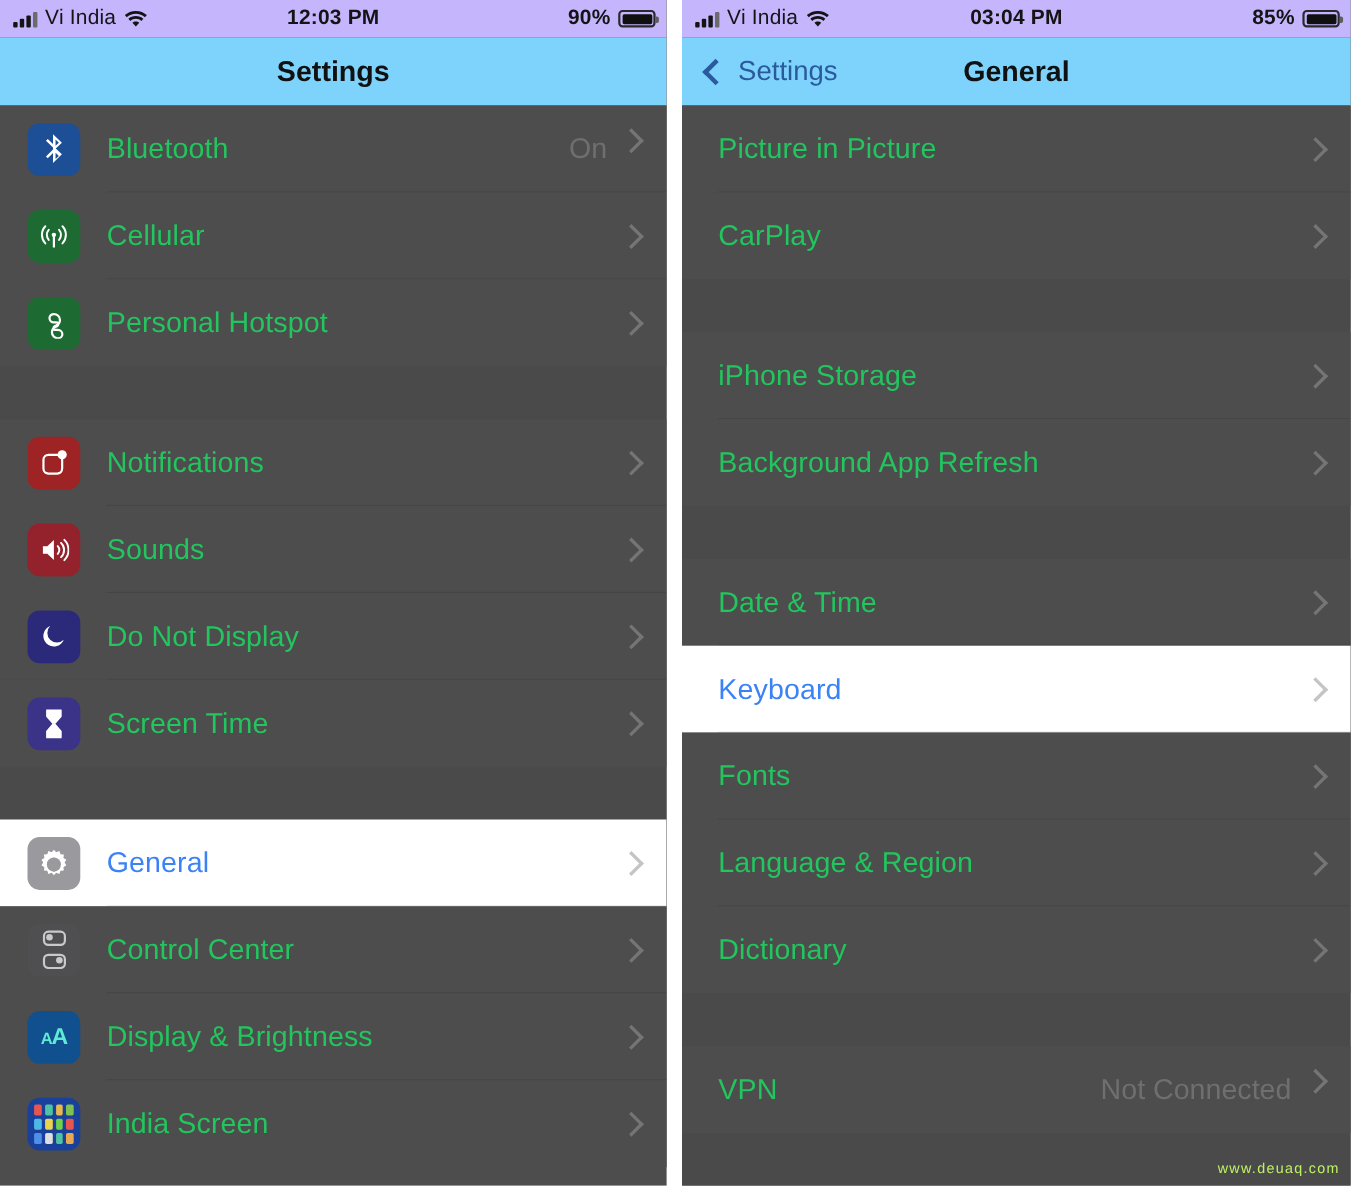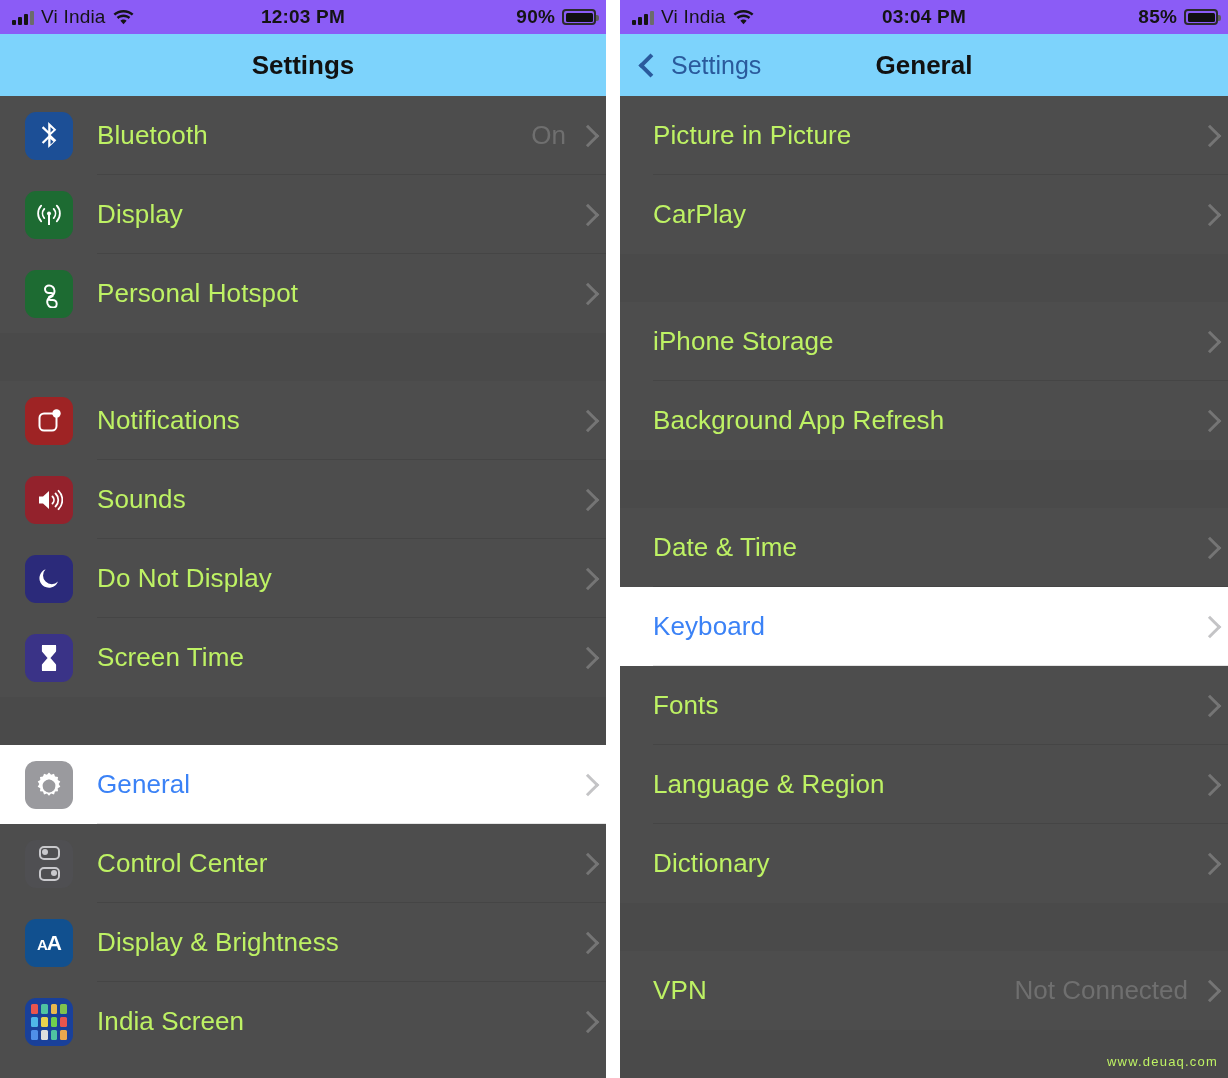--- a/index.html
+++ b/index.html
@@ -23,21 +23,21 @@
   }
   .phone-left{width:606px;}
   .gap{width:14px;height:1078px;background:#ffffff;flex:0 0 14px;}
   .phone-right{width:608px;}
 
   
   .statusbar{
     height:34px;
     display:flex;align-items:center;
     position:relative;
-    background:#8b5cf6;
+    background:#c4b5fd;
     color:#141414;
     font-size:19px;font-weight:bold;
     letter-spacing:0.2px;
   }
   .sb-left{display:flex;align-items:center;gap:7px;padding-left:12px;}
   .sb-center{position:absolute;left:0;right:0;text-align:center;pointer-events:none;}
   .sb-right{margin-left:auto;display:flex;align-items:center;gap:7px;padding-right:10px;}
 
   .signal{display:flex;align-items:flex-end;gap:2px;height:15px;}
   .signal i{display:block;width:4px;background:#141414;border-radius:1px;}
@@ -105,26 +105,26 @@
   .ic{
     width:48px;height:48px;border-radius:11px;
     flex:0 0 48px;
     display:flex;align-items:center;justify-content:center;
     margin-right:24px;
     position:relative;overflow:hidden;
   }
   .ic svg{display:block;}
 
   .label{
-    font-size:26px;color:#bef264;letter-spacing:0.1px;
+    font-size:26px;color:#22c55e;letter-spacing:0.1px;
     white-space:nowrap;
   }
   .row.highlight .label{color:#3b82f6;}
 
-  .right-side{margin-left:auto;display:flex;align-items:center;gap:14px;}
+  .right-side{margin-left:auto;display:flex;align-items:flex-start;padding-right:14px;gap:14px;}
   .value{font-size:26px;color:#6f6f6f;}
 
   .chevron{
     width:13px;height:13px;
     border-top:3px solid #757575;border-right:3px solid #757575;
     transform:rotate(45deg);
     margin-right:10px;
   }
   .row.highlight .chevron{border-color:#c4c4c6;}
 
@@ -134,21 +134,21 @@
   .ic-hotspot{background:#1d6b32;}
   .ic-notifications{background:#9e2324;}
   .ic-sounds{background:#93222c;}
   .ic-dnd{background:#2b2a7a;}
   .ic-screentime{background:#3a3387;}
   .ic-general{background:#9a9a9e;}
   .ic-controlcenter{background:#4f4f52;}
   .ic-display{background:#11508f;}
   .ic-homescreen{background:#19409a;}
 
-  .aa{font-size:21px;font-weight:bold;color:#ffffff;letter-spacing:-1px;}
+  .aa{font-size:21px;font-weight:bold;color:#5eead4;letter-spacing:-1px;}
   .aa small{font-size:15px;}
 
   .grid-dots{display:grid;grid-template-columns:repeat(4,1fr);gap:3px;padding:6px;width:100%;height:100%;box-sizing:border-box;}
   .grid-dots span{border-radius:1.5px;display:block;}
 
   .toggle-pill{
     width:17px;height:10px;border-radius:5px;border:2px solid #c9c9cd;position:relative;
   }
   .toggle-pill b{position:absolute;width:6px;height:6px;border-radius:50%;background:#c9c9cd;top:1px;}
   .toggle-pill.on b{right:1px;}
@@ -216,21 +216,21 @@
         </div>
 
         <div class="row with-icon">
           <div class="ic ic-cellular">
             <svg width="28" height="28" viewBox="0 0 28 28">
               <path d="M14 10.5a2 2 0 100 4 2 2 0 000-4z" fill="#fff"></path>
               <rect x="13" y="13" width="2" height="11" fill="#fff"></rect>
               <path d="M9.3 7.9a7 7 0 000 9.2M18.7 7.9a7 7 0 010 9.2M6.2 4.7a11.4 11.4 0 000 15.6M21.8 4.7a11.4 11.4 0 010 15.6" stroke="#fff" stroke-width="1.8" fill="none" stroke-linecap="round"></path>
             </svg>
           </div>
-          <div class="label">Display</div>
+          <div class="label">Cellular</div>
           <div class="right-side">
             <span class="chevron"></span>
           </div>
           <div class="sep"></div>
         </div>
 
         <div class="row with-icon last">
           <div class="ic ic-hotspot">
             <svg width="28" height="28" viewBox="0 0 28 28">
                 <path d="M14 5.5c3 0 5.5 2.4 5.5 5.4 0 2.3-1.5 4.3-3.6 5.1-1.4.5-2.3 1.2-2.3 2.3 0 1 .8 1.6 1.9 1.6h2.2c2.2 0 4 1.8 4 4s-1.8 3.6-4 3.6c-3 0-5.5-2.4-5.5-5.4 0-2.3 1.5-4.3 3.6-5.1 1.4-.5 2.3-1.2 2.3-2.3 0-1-.8-1.6-1.9-1.6h-2.2c-2.2 0-4-1.8-4-4s1.8-3.6 4-3.6z" fill="none" stroke="#fff" stroke-width="2"></path>

